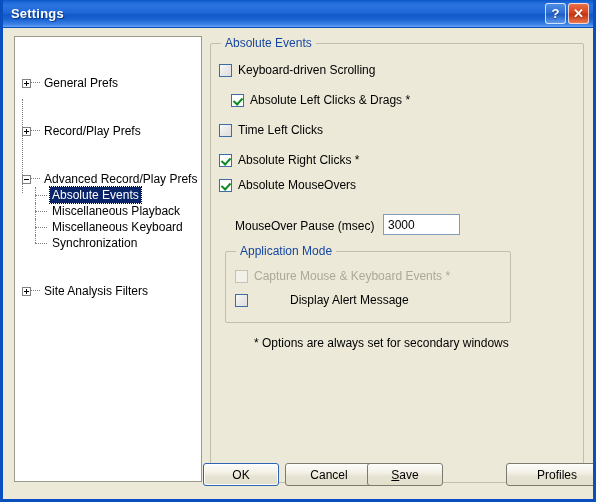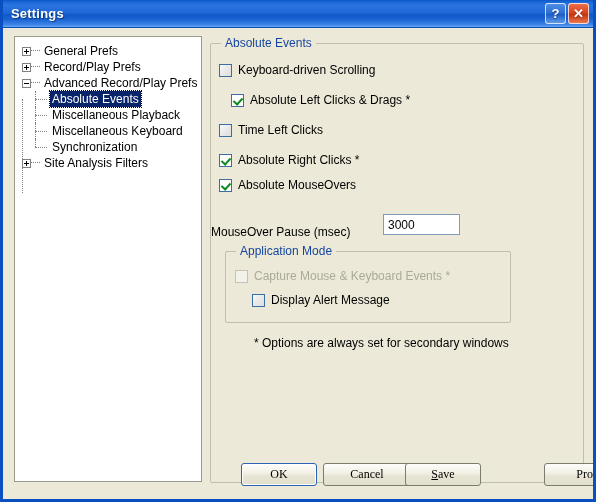--- a/index.html
+++ b/index.html
@@ -105,21 +105,21 @@
   .tree-inner { padding: 6px 2px 0 4px; }
 
   .tree-row {
     position: relative;
     height: 16px;
     line-height: 16px;
     display: flex;
     align-items: center;
     white-space: nowrap;
   }
-  .tree-row.lvl0 { padding-left: 3px; }
+  .tree-row.lvl0 { padding-left: 3px; margin-top: 32px; }
   .tree-row.lvl1 { padding-left: 31px; }
 
   .expander {
     position: relative;
     width: 9px;
     height: 9px;
     box-sizing: border-box;
     border: 1px solid #808080;
     background: #ffffff;
     margin-right: 0;
@@ -282,29 +282,28 @@
   }
 
   
   .btn {
     position: absolute;
     box-sizing: border-box;
     height: 23px;
     border: 1px solid #7b7b6f;
     border-radius: 3px;
     background: linear-gradient(to bottom, #fdfdfb 0%, #f3f1e6 42%, #e7e4d3 58%, #e2dfcd 100%);
-    font-family: Liberation Serif, serif;
+    font-family: Liberation Sans, sans-serif;
     font-size: 12px;
     color: #000000;
     display: flex;
     align-items: center;
     justify-content: center;
     cursor: default;
     user-select: none;
-    margin-left: 38px;
   }
   .btn.default {
     border: 1px solid #2d62b5;
     box-shadow: inset 0 0 0 1px #ffffff;
   }
   .btn .mn { text-decoration: underline; }
 </style>
 </head>
 <body>
 
@@ -410,32 +409,32 @@
       <div class="chk-row" style="left:8px; top:109px;">
         <span class="checkbox checked"></span>
         <span>Absolute Right Clicks *</span>
       </div>
 
       <div class="chk-row" style="left:8px; top:134px;">
         <span class="checkbox checked"></span>
         <span>Absolute MouseOvers</span>
       </div>
 
-      <span class="field-label" style="left:0; top:175px;margin-top:6px;">MouseOver Pause (msec)</span>
+      <span class="field-label" style="left:24px; top:175px;">MouseOver Pause (msec)</span>
       <input class="textinput" style="left: 172px; top: 170px; width: 77px; height: 21px;" value="3000">
 
       <div class="groupbox" style="left:14px; top:207px; width:286px; height:72px;">
         <span class="gb-title">Application Mode</span>
 
         <div class="chk-row disabled" style="left:9px; top:17px;">
           <span class="checkbox"></span>
           <span>Capture Mouse &amp; Keyboard Events *</span>
         </div>
 
-        <div class="chk-row" style="left:26px; top:41px;">
+        <div class="chk-row" style="left:9px; top:41px;gap:36px;">
           <span class="checkbox"></span>
           <span>Display Alert Message</span>
         </div>
       </div>
 
       <span class="footnote" style="left:18px; top:292px;margin-left:25px;">* Options are always set for secondary windows</span>
     </div>
 
     <div class="btn default" style="left:200px; top:435px; width:76px;">
       <span>OK</span>

